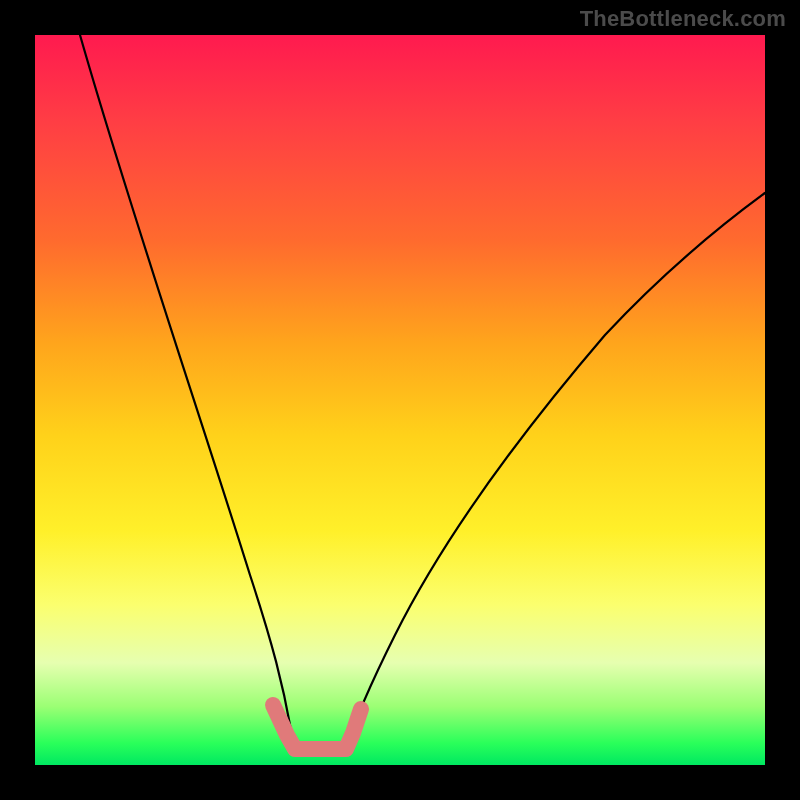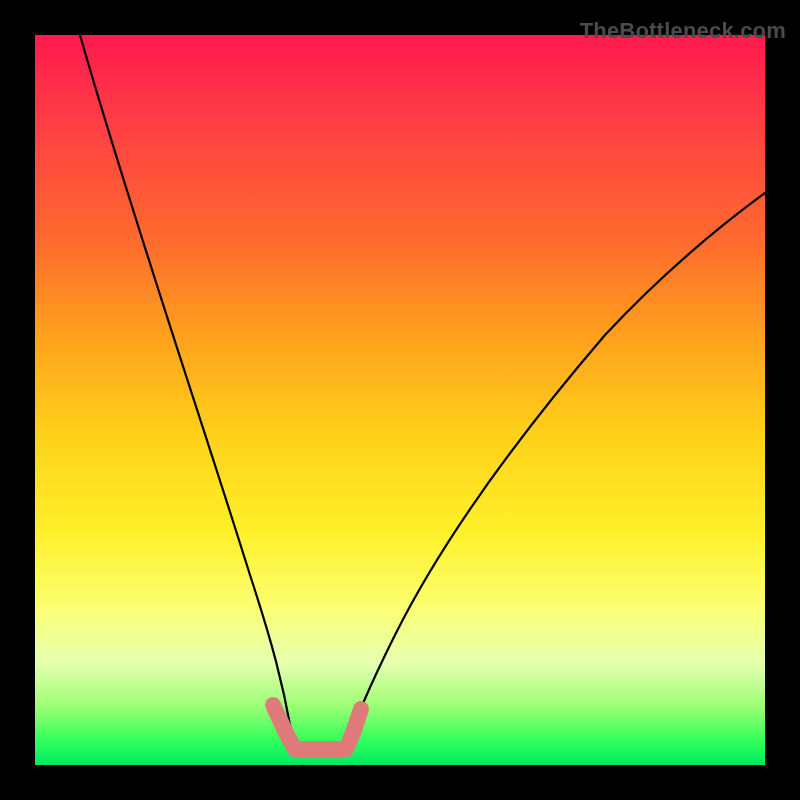--- a/index.html
+++ b/index.html
@@ -20,21 +20,20 @@
   .watermark {
     position: absolute;
     top: 6px;
     right: 14px;
     font-size: 22px;
     font-weight: 600;
     color: #4b4b4b;
     letter-spacing: 0.2px;
     z-index: 30;
     user-select: none;
-    margin-top: 12px;
   }
   .plot-area {
     position: absolute;
     left: 35px;
     top: 35px;
     width: 730px;
     height: 730px;
     
     background: linear-gradient(
       to bottom,

